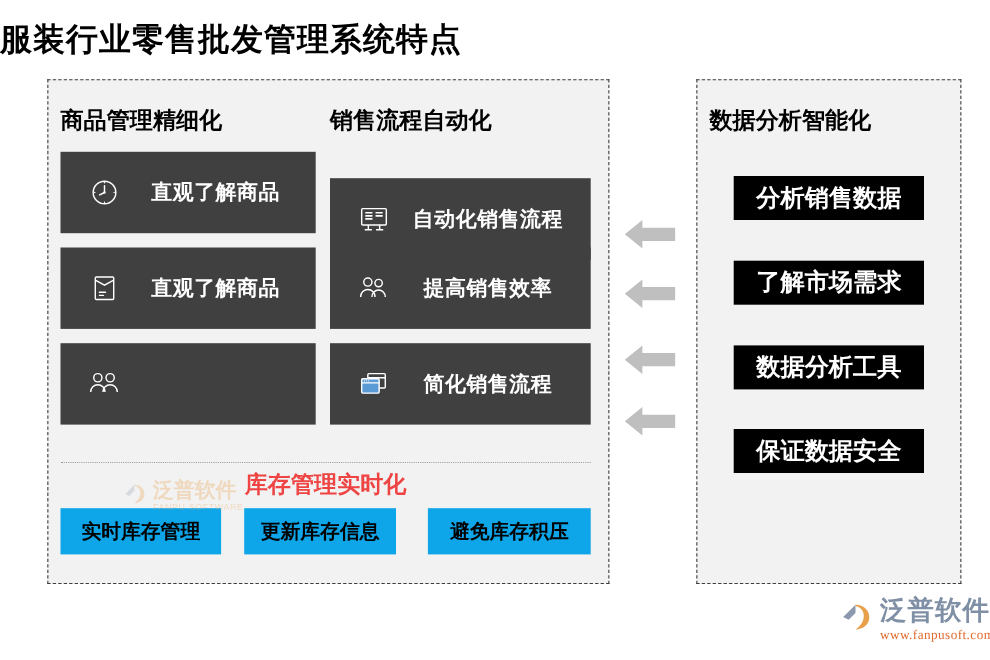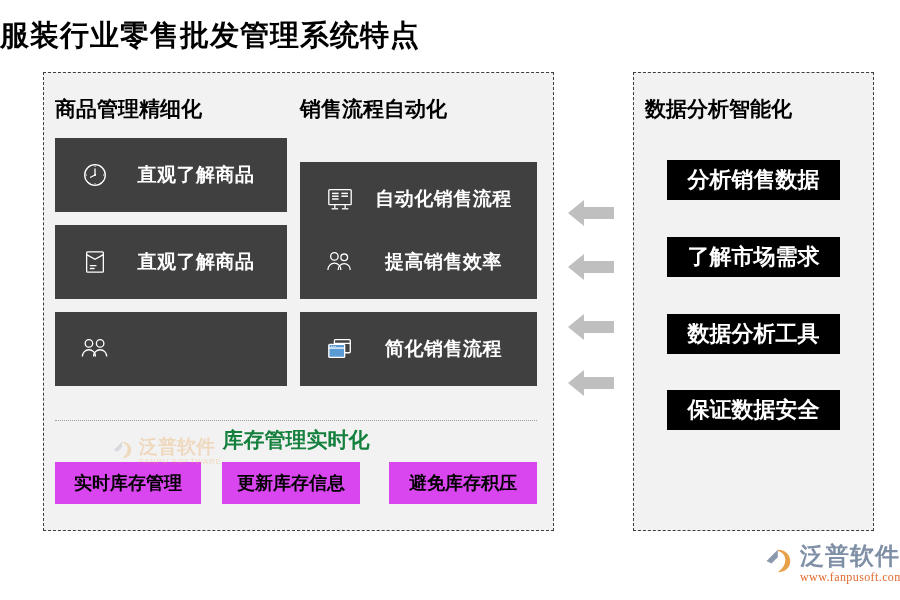--- a/index.html
+++ b/index.html
@@ -91,27 +91,27 @@
   }
 
   
   .inv-head {
     position: absolute;
     left: 55px; top: 426px;
     width: 482px;
     text-align: center;
     font-size: 21px;
     font-weight: bold;
-    color: #15803d;
+    color: #ef4444;
   }
   .orange-box {
     position: absolute;
     top: 462px;
     height: 42px;
-    background: #d946ef;
+    background: #0ea5e9;
     display: flex;
     align-items: center;
     justify-content: center;
     color: #000000;
     font-size: 18px;
     font-weight: bold;
     white-space: nowrap;
     box-sizing: border-box;
   }
   .ob1 { left: 55px;  width: 146px; }

